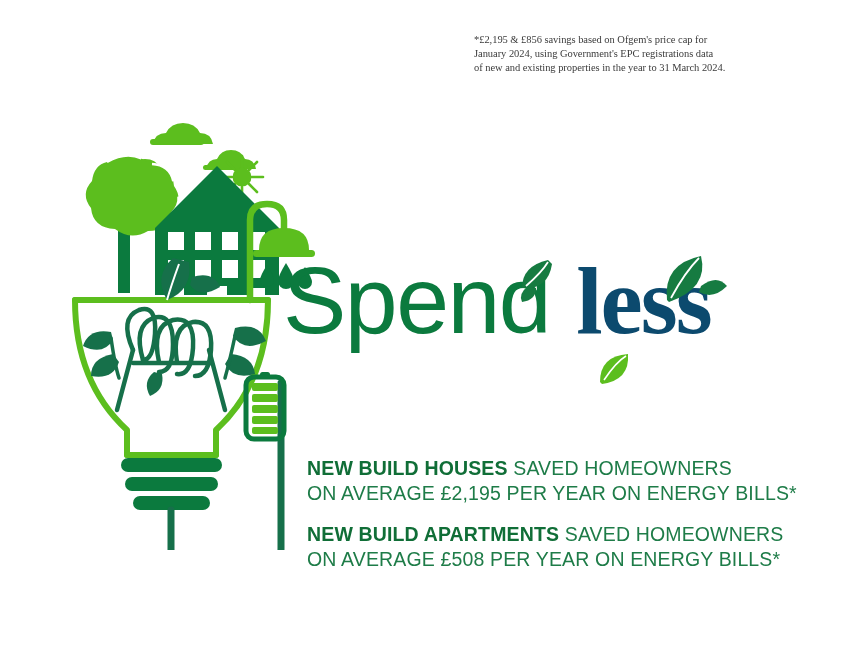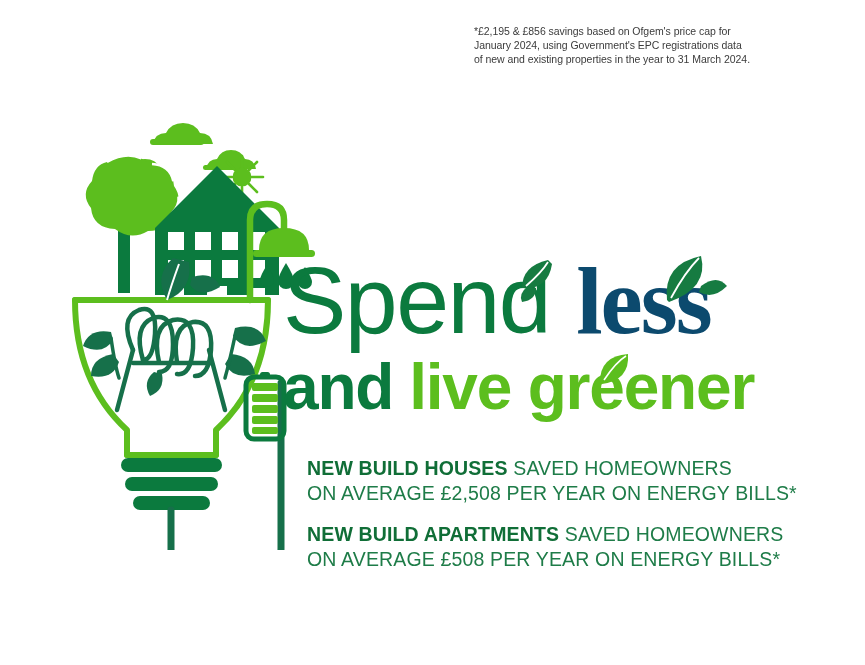--- a/index.html
+++ b/index.html
@@ -19,28 +19,28 @@
     position: relative;
     width: 865px;
     height: 665px;
     background: #ffffff;
   }
 
   
   .footnote {
     position: absolute;
     left: 474px;
-    top: 24px;
+    top: 33px;
     width: 330px;
     color: #3b3b3b;
     font-size: 10.5px;
     line-height: 14.2px;
     letter-spacing: -0.05px;
     white-space: pre-line;
-    font-family: Liberation Sans, sans-serif;
+    font-family: Liberation Serif, serif;
   }
 
   
   .illustration {
     position: absolute;
     left: 55px;
     top: 110px;
     width: 330px;
     height: 440px;
   }
@@ -250,23 +250,20 @@
         <rect x="197" y="317" width="26" height="7" rx="2" fill="#5CBE1E"></rect>
       </g>
 
     </svg>
   </div>
 
   <div class="headline">
     <div class="head-line-1">
       <span class="w-spend">Spend</span><span class="w-less" style="margin-left:26px;">less</span>
     </div>
-    <div class="head-line-2">
-      <span class="w-and">and</span><span class="w-live" style="margin-left:16px;">live greener</span>
-    </div>
   </div>
 
   <div class="leaf-deco" id="leaf-on-d">
     <svg width="60" height="48" viewBox="0 0 60 48" xmlns="http://www.w3.org/2000/svg">
       <path d="M30 4 q-26 6 -26 28 q26 2 30 -24 z" fill="#167B41"></path>
       <path d="M8 30 q16 -14 22 -24" fill="none" stroke="#ffffff" stroke-width="1.8"></path>
       <path d="M10 30 q-10 8 -6 16 q14 -2 14 -14 z" fill="#167B41"></path>
     </svg>
   </div>
   <div class="leaf-deco" id="leaf-on-ss">
@@ -282,21 +279,21 @@
       <path d="M12 28 q12 -18 22 -24" fill="none" stroke="#ffffff" stroke-width="1.6"></path>
     </svg>
   </div>
 
   <div class="copy">
 
     <div class="copy-block">
       <div class="copy-line">
         <span class="copy-strong">NEW BUILD HOUSES</span><span> SAVED HOMEOWNERS</span>
       </div>
-      <div class="copy-line">ON AVERAGE £2,508 PER YEAR ON ENERGY BILLS*</div>
+      <div class="copy-line">ON AVERAGE £2,195 PER YEAR ON ENERGY BILLS*</div>
     </div>
 
     <div class="copy-block">
       <div class="copy-line">
         <span class="copy-strong">NEW BUILD APARTMENTS</span><span> SAVED HOMEOWNERS</span>
       </div>
       <div class="copy-line">ON AVERAGE £508 PER YEAR ON ENERGY BILLS*</div>
     </div>
 
   </div>

